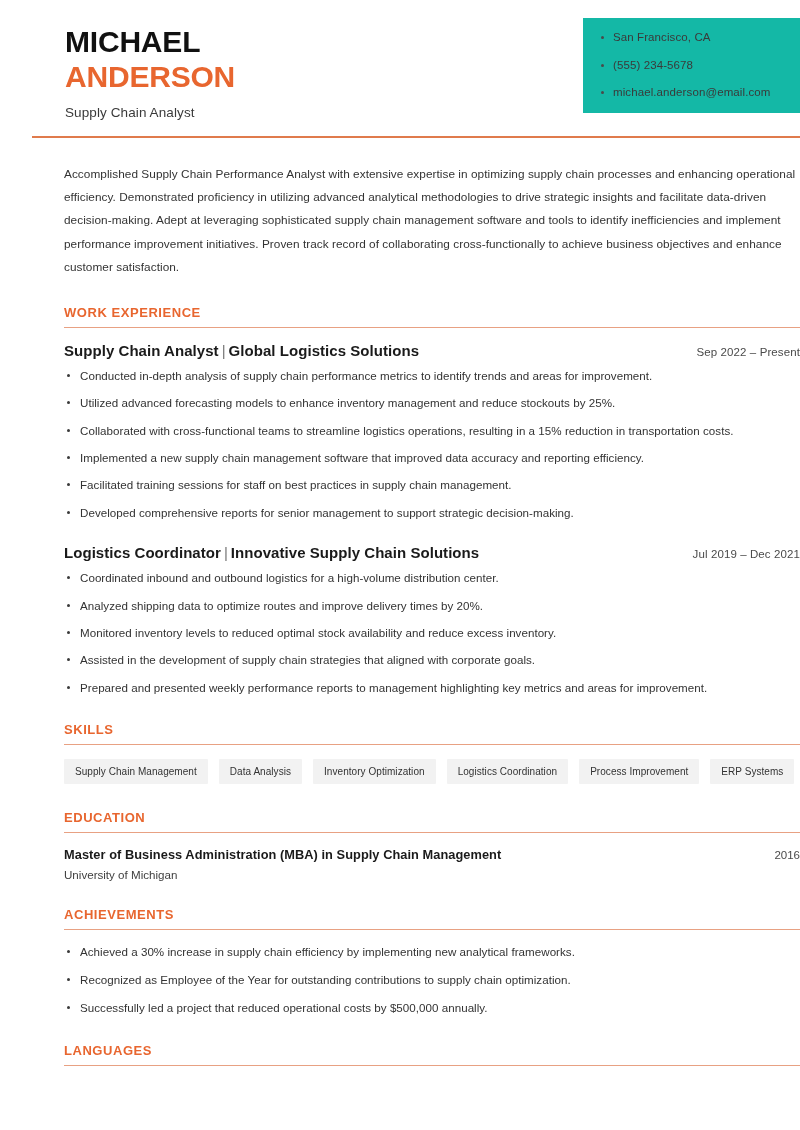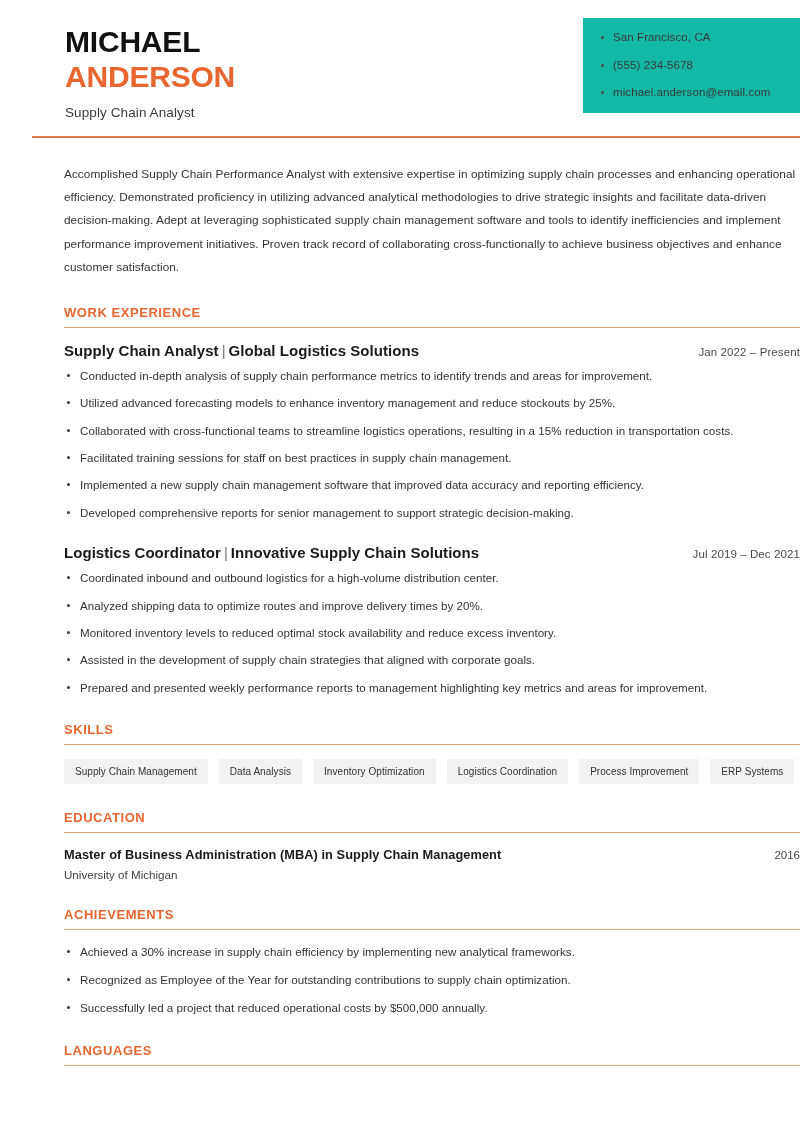--- a/index.html
+++ b/index.html
@@ -257,28 +257,28 @@
 
     <div class="section">
       <div class="section-title">WORK EXPERIENCE</div>
       <div class="section-rule"></div>
 
       <div class="entry">
         <div class="entry-head">
           <div class="entry-title">
             <span>Supply Chain Analyst</span><span class="entry-sep">|</span><span>Global Logistics Solutions</span>
           </div>
-          <div class="entry-date">Jan 2022 – Present</div>
+          <div class="entry-date">Sep 2022 – Present</div>
         </div>
         <ul class="bullets">
           <li>Conducted in-depth analysis of supply chain performance metrics to identify trends and areas for improvement.</li>
           <li>Utilized advanced forecasting models to enhance inventory management and reduce stockouts by 25%.</li>
           <li>Collaborated with cross-functional teams to streamline logistics operations, resulting in a 15% reduction in transportation costs.</li>
+          <li>Implemented a new supply chain management software that improved data accuracy and reporting efficiency.</li>
           <li>Facilitated training sessions for staff on best practices in supply chain management.</li>
-          <li>Implemented a new supply chain management software that improved data accuracy and reporting efficiency.</li>
           <li>Developed comprehensive reports for senior management to support strategic decision-making.</li>
         </ul>
       </div>
 
       <div class="entry">
         <div class="entry-head">
           <div class="entry-title">
             <span>Logistics Coordinator</span><span class="entry-sep">|</span><span>Innovative Supply Chain Solutions</span>
           </div>
           <div class="entry-date">Jul 2019 – Dec 2021</div>

